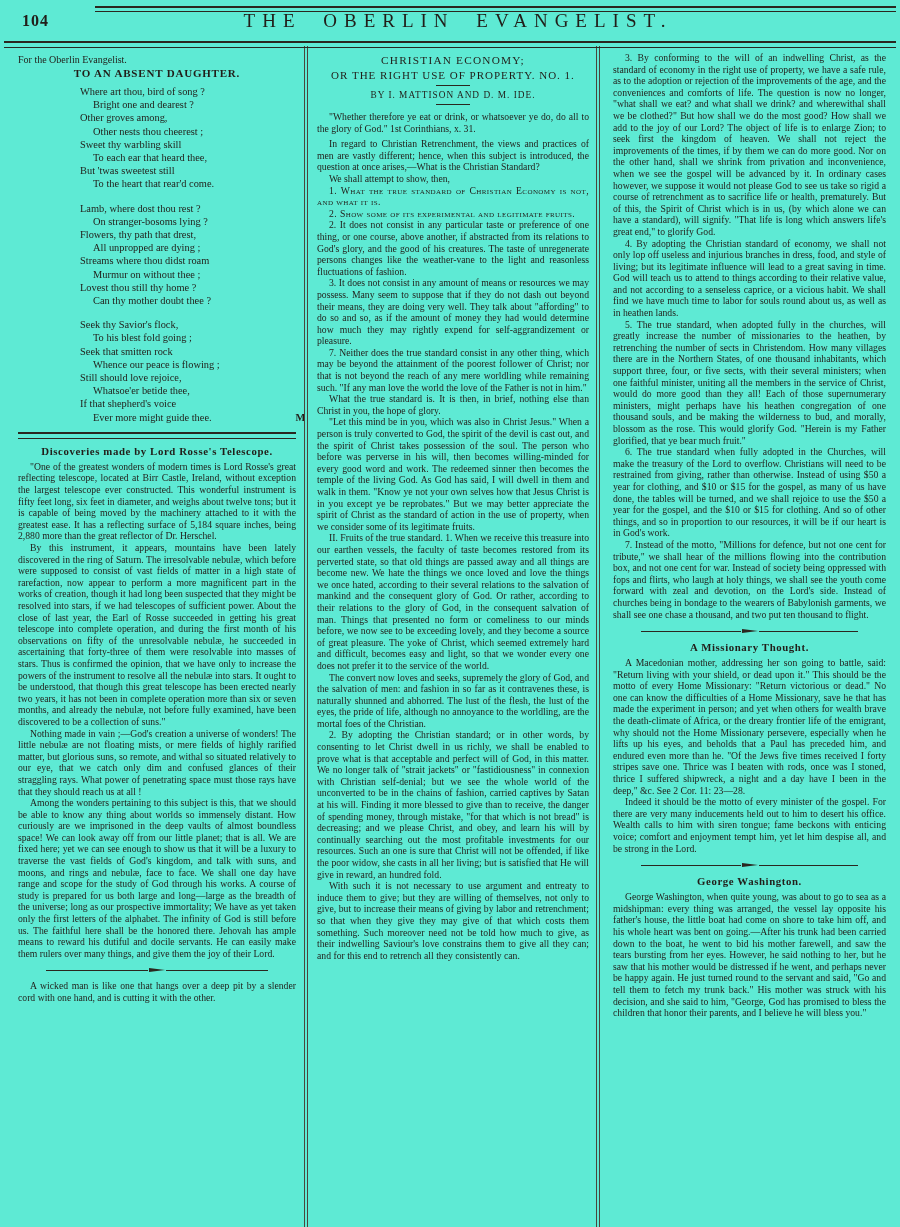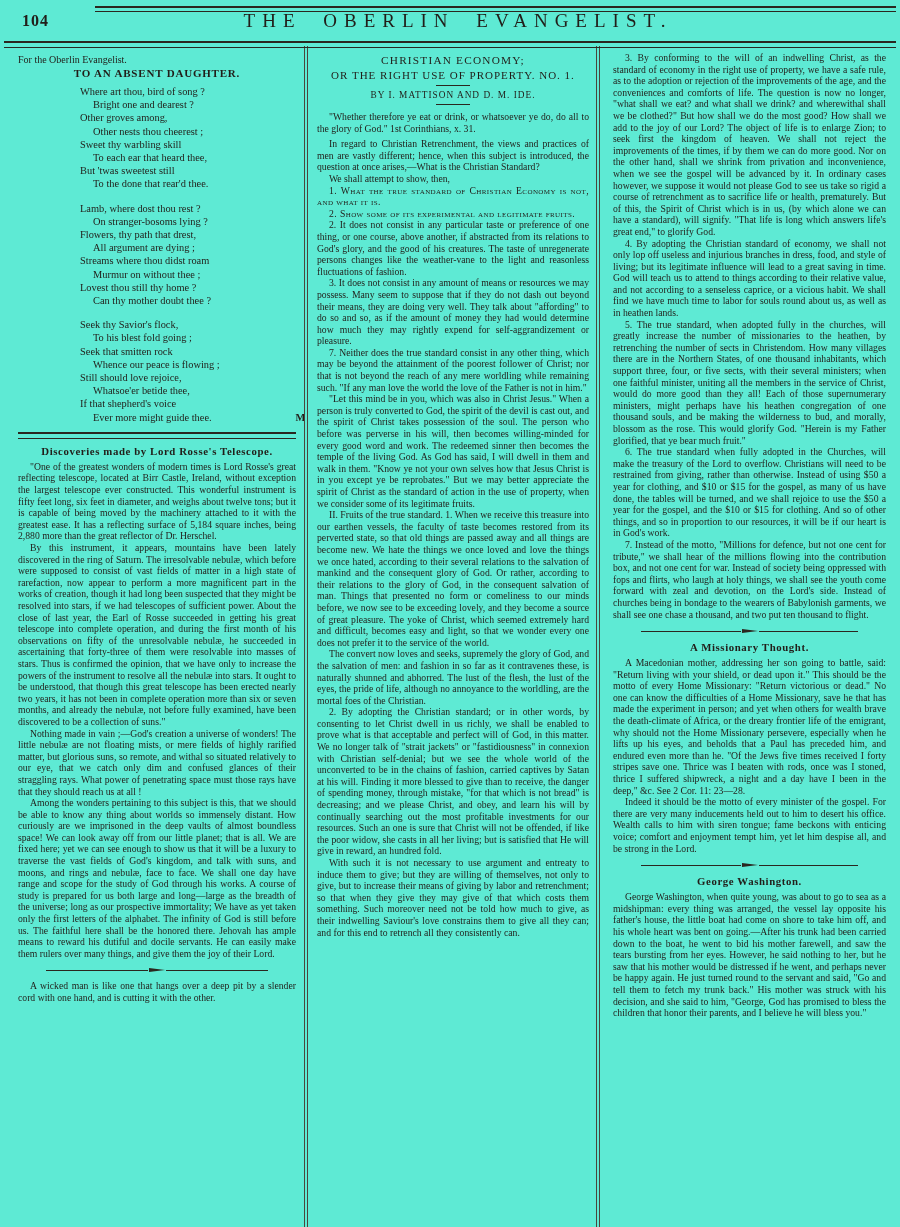--- a/index.html
+++ b/index.html
@@ -74,25 +74,25 @@
       <div class="poem">
         <div class="poem-lines">
 
         <div class="poem-line">Where art thou, bird of song ?</div>
             <div class="poem-line">Bright one and dearest ?</div>
             <div class="poem-line">Other groves among,</div>
             <div class="poem-line">Other nests thou cheerest ;</div>
             <div class="poem-line">Sweet thy warbling skill</div>
             <div class="poem-line">To each ear that heard thee,</div>
             <div class="poem-line">But 'twas sweetest still</div>
-            <div class="poem-line">To the done that rear'd thee.</div>
+            <div class="poem-line">To the heart that rear'd come.</div>
             <div class="poem-line gap">Lamb, where dost thou rest ?</div>
             <div class="poem-line">On stranger-bosoms lying ?</div>
             <div class="poem-line">Flowers, thy path that drest,</div>
-            <div class="poem-line">All argument are dying ;</div>
+            <div class="poem-line">All unpropped are dying ;</div>
             <div class="poem-line">Streams where thou didst roam</div>
             <div class="poem-line">Murmur on without thee ;</div>
             <div class="poem-line">Lovest thou still thy home ?</div>
             <div class="poem-line">Can thy mother doubt thee ?</div>
             <div class="poem-line gap">Seek thy Savior's flock,</div>
             <div class="poem-line">To his blest fold going ;</div>
             <div class="poem-line">Seek that smitten rock</div>
             <div class="poem-line">Whence our peace is flowing ;</div>
             <div class="poem-line">Still should love rejoice,</div>
             <div class="poem-line">Whatsoe'er betide thee,</div>
@@ -131,20 +131,21 @@
       <p class="epigraph">"Whether therefore ye eat or drink, or whatsoever ye do, do all to the glory of God." 1st Corinthians, x. 31.</p>
       <div class="paras">
 
       <p class="para">In regard to Christian Retrenchment, the views and practices of men are vastly different; hence, when this subject is introduced, the question at once arises,—What is the Christian Standard?</p>
           <p class="para">We shall attempt to show, then,</p>
           <p class="para sc">1. What the true standard of Christian Economy is not, and what it is.</p>
           <p class="para sc">2. Show some of its experimental and legitimate fruits.</p>
           <p class="para">2. It does not consist in any particular taste or preference of one thing, or one course, above another, if abstracted from its relations to God's glory, and the good of his creatures. The taste of unregenerate persons changes like the weather-vane to the light and reasonless fluctuations of fashion.</p>
           <p class="para">3. It does not consist in any amount of means or resources we may possess. Many seem to suppose that if they do not dash out beyond their means, they are doing very well. They talk about "affording" to do so and so, as if the amount of money they had would determine how much they may rightly expend for self-aggrandizement or pleasure.</p>
           <p class="para">7. Neither does the true standard consist in any other thing, which may be beyond the attainment of the poorest follower of Christ; nor that is not beyond the reach of any mere worldling while remaining such. "If any man love the world the love of the Father is not in him."</p>
+          <p class="para">What the true standard is. It is then, in brief, nothing else than Christ in you, the hope of glory.</p>
           <p class="para">"Let this mind be in you, which was also in Christ Jesus." When a person is truly converted to God, the spirit of the devil is cast out, and the spirit of Christ takes possession of the soul. The person who before was perverse in his will, then becomes willing-minded for every good word and work. The redeemed sinner then becomes the temple of the living God. As God has said, I will dwell in them and walk in them. "Know ye not your own selves how that Jesus Christ is in you except ye be reprobates." But we may better appreciate the spirit of Christ as the standard of action in the use of property, when we consider some of its legitimate fruits.</p>
           <p class="para">II. Fruits of the true standard. 1. When we receive this treasure into our earthen vessels, the faculty of taste becomes restored from its perverted state, so that old things are passed away and all things are become new. We hate the things we once loved and love the things we once hated, according to their several relations to the salvation of mankind and the consequent glory of God. Or rather, according to their relations to the glory of God, in the consequent salvation of man. Things that presented no form or comeliness to our minds before, we now see to be exceeding lovely, and they become a source of great pleasure. The yoke of Christ, which seemed extremely hard and difficult, becomes easy and light, so that we wonder every one does not prefer it to the service of the world.</p>
           <p class="para">The convert now loves and seeks, supremely the glory of God, and the salvation of men: and fashion in so far as it contravenes these, is naturally shunned and abhorred. The lust of the flesh, the lust of the eyes, the pride of life, although no annoyance to the worldling, are the mortal foes of the Christian.</p>
           <p class="para">2. By adopting the Christian standard; or in other words, by consenting to let Christ dwell in us richly, we shall be enabled to prove what is that acceptable and perfect will of God, in this matter. We no longer talk of "strait jackets" or "fastidiousness" in connexion with Christian self-denial; but we see the whole world of the unconverted to be in the chains of fashion, carried captives by Satan at his will. Finding it more blessed to give than to receive, the danger of spending money, through mistake, "for that which is not bread" is decreasing; and we please Christ, and obey, and learn his will by continually searching out the most profitable investments for our resources. Such an one is sure that Christ will not be offended, if like the poor widow, she casts in all her living; but is satisfied that He will give in reward, an hundred fold.</p>
           <p class="para">With such it is not necessary to use argument and entreaty to induce them to give; but they are willing of themselves, not only to give, but to increase their means of giving by labor and retrenchment; so that when they give they may give of that which costs them something. Such moreover need not be told how much to give, as their indwelling Saviour's love constrains them to give all they can; and for this end to retrench all they consistently can.</p>
         </div>
     </section>
 
     <section class="col col3">
       <div class="paras">

